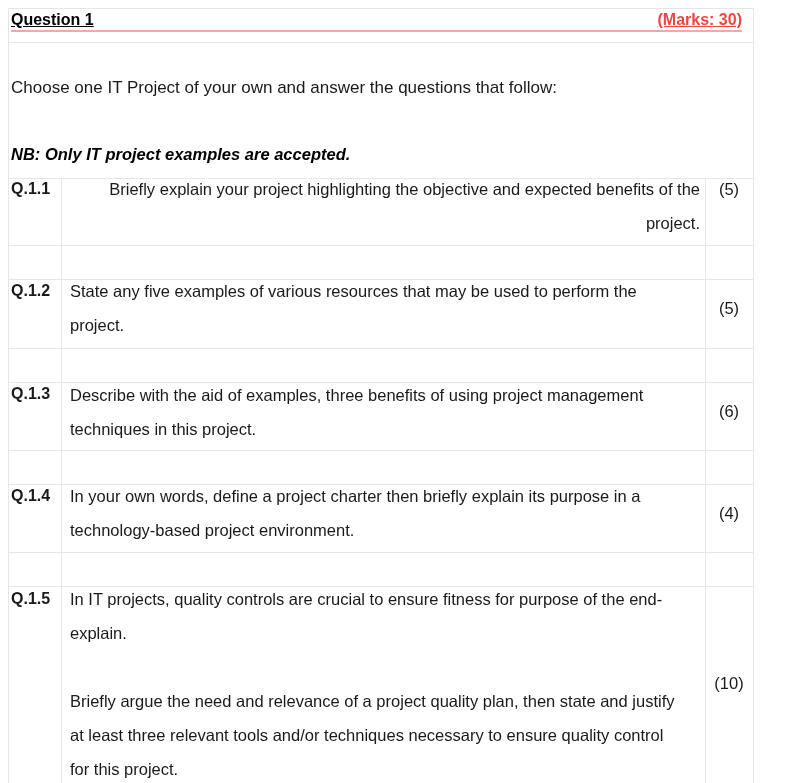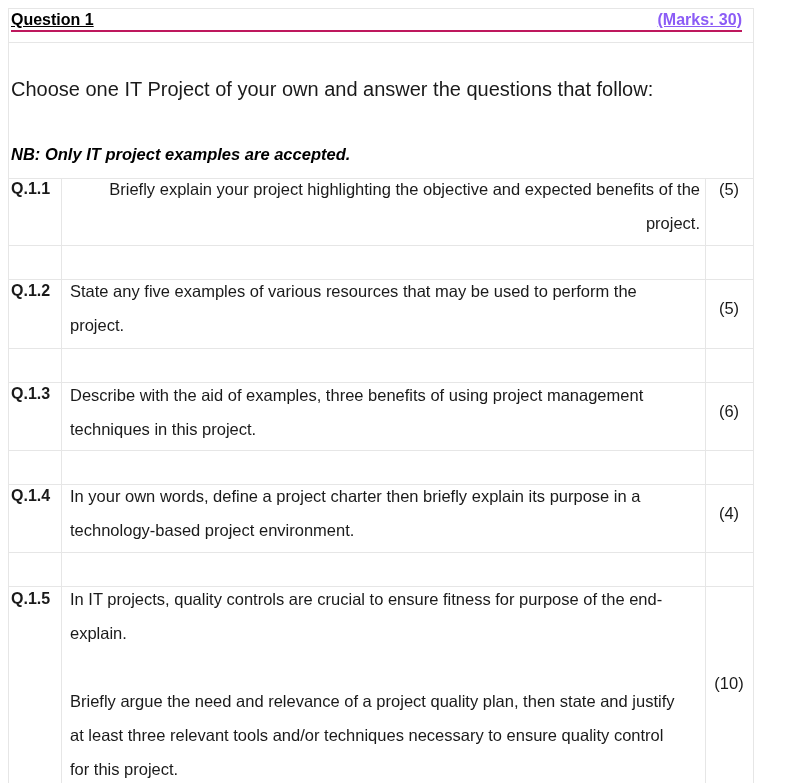--- a/index.html
+++ b/index.html
@@ -37,45 +37,45 @@
     width: 745px;
     height: 1px;
     background: #e6e6e6;
   }
   .header-row {
     position: absolute;
     left: 11px;
     top: 10px;
     width: 731px;
     height: 20px;
-    border-bottom: 2px solid #be185d;
+    border-bottom: 2px solid #fca5a5;
   }
   .q-title {
     position: absolute;
     left: 0;
     top: 1px;
     font-weight: bold;
     font-size: 16px;
     text-decoration: underline;
     color: #000;
   }
   .marks-total {
     position: absolute;
     right: 0;
     top: 1px;
     font-weight: bold;
     font-size: 16px;
     text-decoration: underline;
-    color: #8b5cf6;
+    color: #ef4444;
   }
   .intro {
     position: absolute;
     left: 11px;
     top: 78px;
-    font-size: 20px;
+    font-size: 17px;
     color: #1a1a1a;
   }
   .nb {
     position: absolute;
     left: 11px;
     top: 145px;
     font-size: 16.5px;
     font-weight: bold;
     font-style: italic;
     color: #000;

